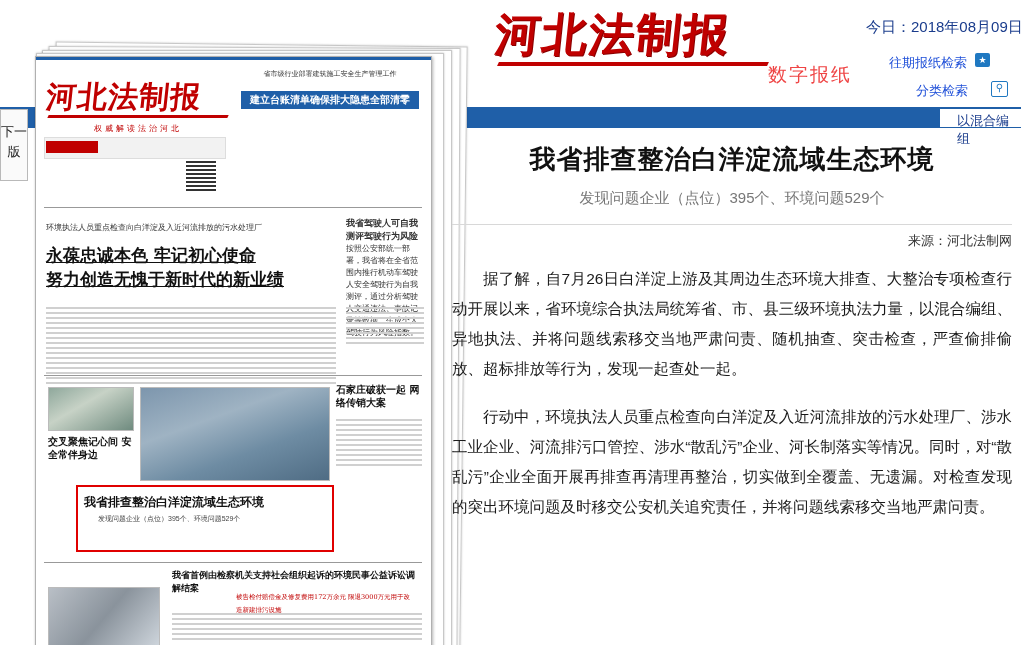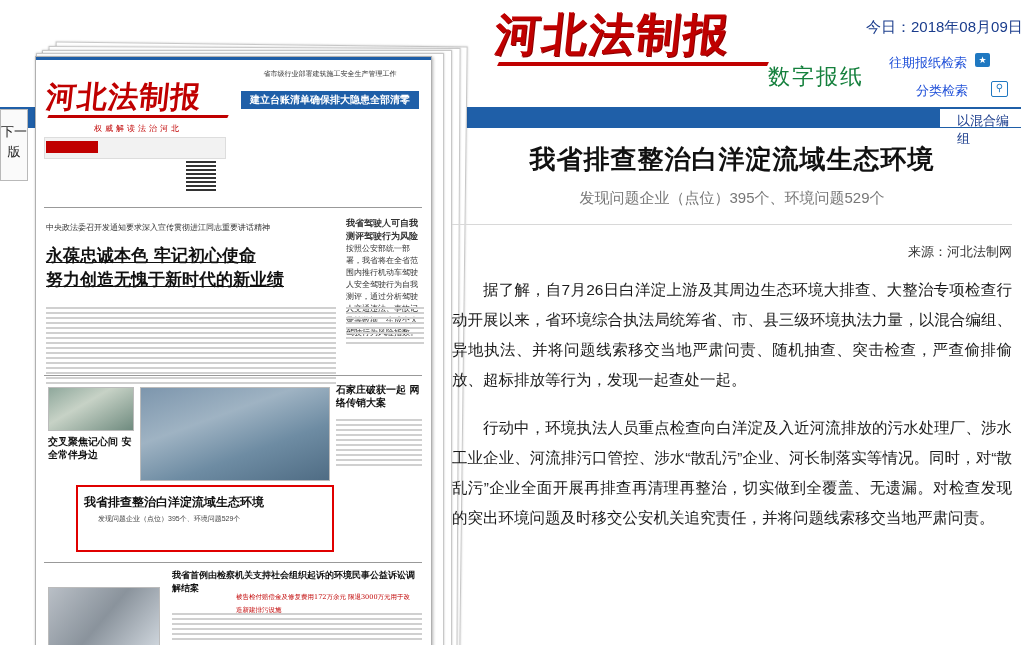--- a/index.html
+++ b/index.html
@@ -45,22 +45,22 @@
     top: 62px;
     width: 270px;
     height: 4px;
     background: #c00000;
     transform: skewX(-25deg);
   }
   .digital-paper {
     position: absolute;
     left: 768px;
     top: 62px;
-    font-size: 22px;
-    color: #15803d;
+    font-size: 19px;
+    color: #ef4444;
     font-family: "DejaVu Serif", serif;
     letter-spacing: 2px;
   }
   .today-line {
     position: absolute;
     left: 866px;
     top: 18px;
     font-size: 15px;
     color: #1a3c8c;
     white-space: nowrap;
@@ -313,21 +313,21 @@
     color: #777;
     text-align: center;
     line-height: 24px;
   }
   .article-rule {
     margin-top: 14px;
     height: 1px;
     background: #d8d8d8;
   }
   .article-source {
-    margin-top: 18px;
+    margin-top: 7px;
     font-size: 13px;
     color: #333;
     text-align: right;
   }
   .article-body {
     margin-top: 14px;
     font-size: 15.5px;
     color: #1a1a1a;
     line-height: 30px;
     text-align: justify;
@@ -379,21 +379,21 @@
 
       <div class="fp-hdr-right">省市级行业部署建筑施工安全生产管理工作</div>
       <div class="fp-hdr-banner">建立台账清单确保排大隐患全部清零</div>
 
       <div class="fp-infobar"></div>
       <div class="fp-infobar-red"></div>
       <div class="fp-qr"></div>
 
       <div class="fp-divider" style="top:150px"></div>
 
-      <div class="fp-lead">中央政法委召开发通知要求深入宣传贯彻进江同志重要讲话精神</div>
+      <div class="fp-lead">环境执法人员重点检查向白洋淀及入近河流排放的污水处理厂</div>
       <div class="fp-headline1" style="white-space:pre-line">永葆忠诚本色  牢记初心使命
 努力创造无愧于新时代的新业绩</div>
 
       <div class="fp-col-right">
         <b style="white-space:pre-line">我省驾驶人可自我
 测评驾驶行为风险</b>
         <span>按照公安部统一部署，我省将在全省范围内推行机动车驾驶人安全驾驶行为自我测评，通过分析驾驶人交通违法、事故记录等数据，生成个人驾驶行为风险指数。</span>
       </div>
 
       <div class="fp-text-lines" style="left:10px;top:250px;width:290px">

